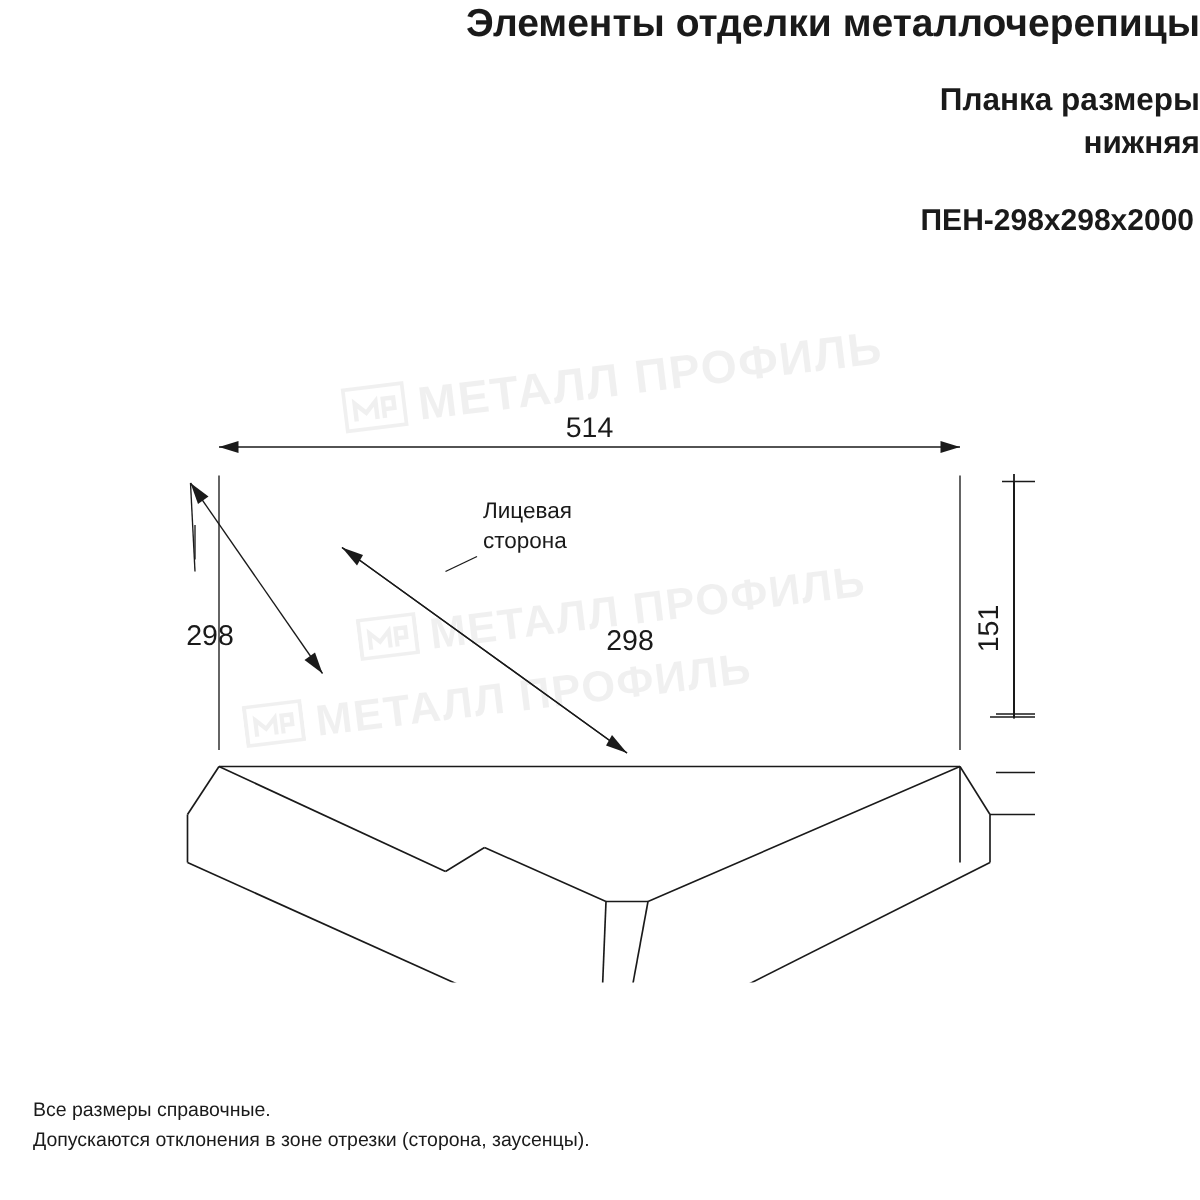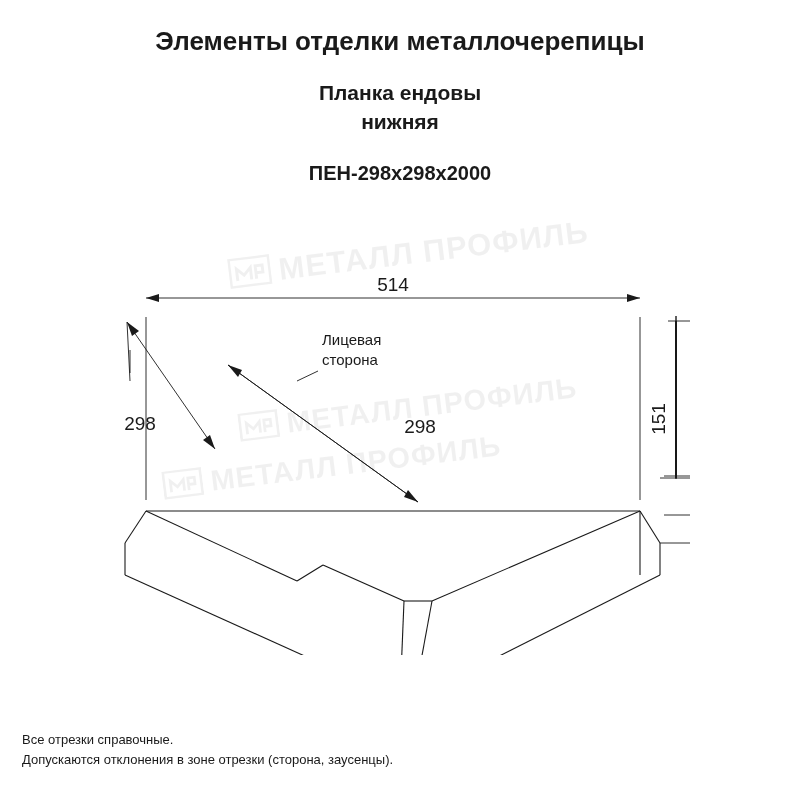--- a/index.html
+++ b/index.html
@@ -14,22 +14,21 @@
     color: #1a1a1a;
     position: relative;
     overflow: hidden;
   }
   .page {
     position: relative;
     width: 800px;
     height: 800px;
   }
   .title-block {
-    text-align: center;
-    padding-top: 26px;
+    text-align: right;
   }
   .main-title {
     font-size: 26px;
     font-weight: bold;
     letter-spacing: 0px;
     margin: 0;
     line-height: 1.2;
   }
   .sub-title {
     font-size: 21px;
@@ -110,21 +109,21 @@
     fill: none;
   }
 </style>
 </head>
 <body>
 
 <div class="page">
 
   <div class="title-block">
     <h1 class="main-title">Элементы отделки металлочерепицы</h1>
-    <p class="sub-title">Планка ендовы</p>
+    <p class="sub-title">Планка размеры</p>
     <p class="sub-title-2">нижняя</p>
     <p class="code-title">ПЕН-298х298х2000</p>
   </div>
 
   <div class="wm wm-1">
     <span class="wm-logo">
       <svg width="42" height="30" viewBox="0 0 42 30" aria-hidden="true">
         <rect x="1" y="1" width="40" height="28" fill="none" stroke="#000" stroke-width="3"></rect>
         <path d="M8 23 L8 11 L15 18 L22 11 L22 23" fill="none" stroke="#000" stroke-width="3"></path>
         <path d="M27 23 L27 10 L34 10 L34 17 L27 17" fill="none" stroke="#000" stroke-width="3"></path>
@@ -237,17 +236,17 @@
       <g>
         <path class="ln-thin" d="M318 176 L297 186"></path>
         <text class="face-text" x="322" y="150">Лицевая</text>
         <text class="face-text" x="322" y="170">сторона</text>
       </g>
 
     </svg>
   </div>
 
   <div class="footer">
-    <div>Все отрезки справочные.</div>
+    <div>Все размеры справочные.</div>
     <div>Допускаются отклонения в зоне отрезки (сторона, заусенцы).</div>
   </div>
 
 </div>
 
 </body></html>

